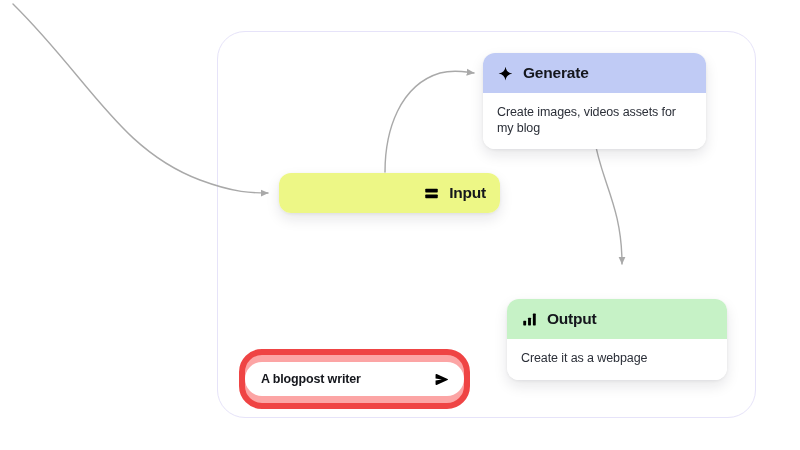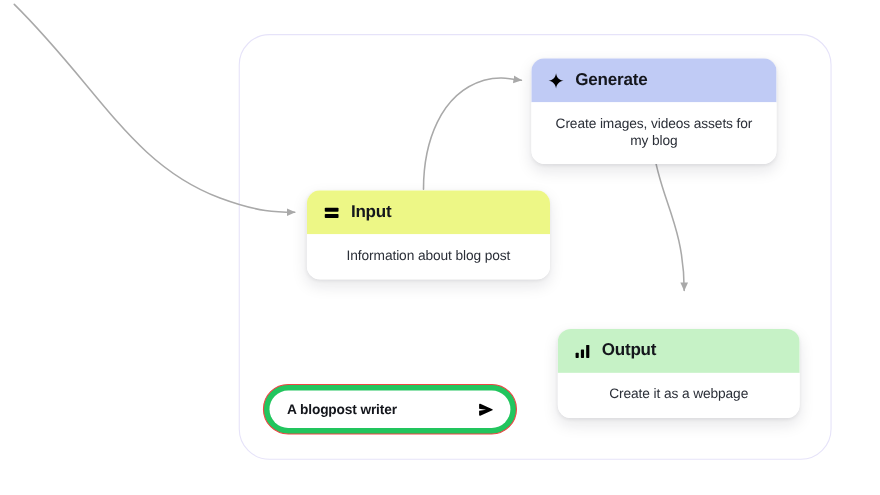--- a/index.html
+++ b/index.html
@@ -74,21 +74,20 @@
   .node-body {
     background: #ffffff;
     padding: 12px 14px 13px 14px;
     box-sizing: border-box;
   }
   .node-desc {
     font-size: 12.5px;
     color: #2b2f38;
     line-height: 1.25;
     letter-spacing: -0.1px;
-    text-align: center;
   }
   .node-icon {
     display: inline-flex;
     align-items: center;
     justify-content: center;
     width: 17px;
     height: 17px;
     flex: 0 0 auto;
   }
 
@@ -97,40 +96,40 @@
     top: 53px;
     width: 223px;
   }
   #node-generate .node-header { background: #c0cbf5; }
 
   #node-input {
     left: 279px;
     top: 173px;
     width: 221px;
   }
-  #node-input .node-header { background: #edf786; }
+  #node-input .node-header { background: #edf786; justify-content: flex-end; }
 
   #node-output {
     left: 507px;
     top: 275px;
     width: 220px;
     margin-top: 24px;
   }
   #node-output .node-header { background: #c6f2c6; }
 
   
   #prompt-pill {
     position: absolute;
     left: 239px;
     top: 349px;
     width: 231px;
-    height: 46px;
+    height: 60px;
     border-radius: 23px;
-    background: #22c55e;
-    border: 1px solid #ef4444;
+    background: #fca5a5;
+    border: 6px solid #ef4444;
     box-sizing: border-box;
     display: flex;
     align-items: center;
     justify-content: center;
   }
   #prompt-inner {
     width: 219px;
     height: 34px;
     border-radius: 17px;
     background: #ffffff;
@@ -199,23 +198,20 @@
 
   <div class="node" id="node-input">
     <div class="node-header">
       <span class="node-icon">
         <svg viewBox="0 0 24 24" width="15" height="15" xmlns="http://www.w3.org/2000/svg">
           <rect x="2" y="4.5" width="20" height="6" rx="1.2" fill="#000000"></rect>
           <rect x="2" y="13.5" width="20" height="6" rx="1.2" fill="#000000"></rect>
         </svg>
       </span>
       <span class="node-title">Input</span>
-    </div>
-    <div class="node-body">
-      <div class="node-desc">Information about blog post</div>
     </div>
   </div>
 
   <div class="node" id="node-output">
     <div class="node-header">
       <span class="node-icon">
         <svg viewBox="0 0 24 24" width="15" height="15" xmlns="http://www.w3.org/2000/svg">
           <rect x="2" y="14" width="4.6" height="7.5" rx="1" fill="#000000"></rect>
           <rect x="9.7" y="9" width="4.6" height="12.5" rx="1" fill="#000000"></rect>
           <rect x="17.4" y="2.5" width="4.6" height="19" rx="1" fill="#000000"></rect>

